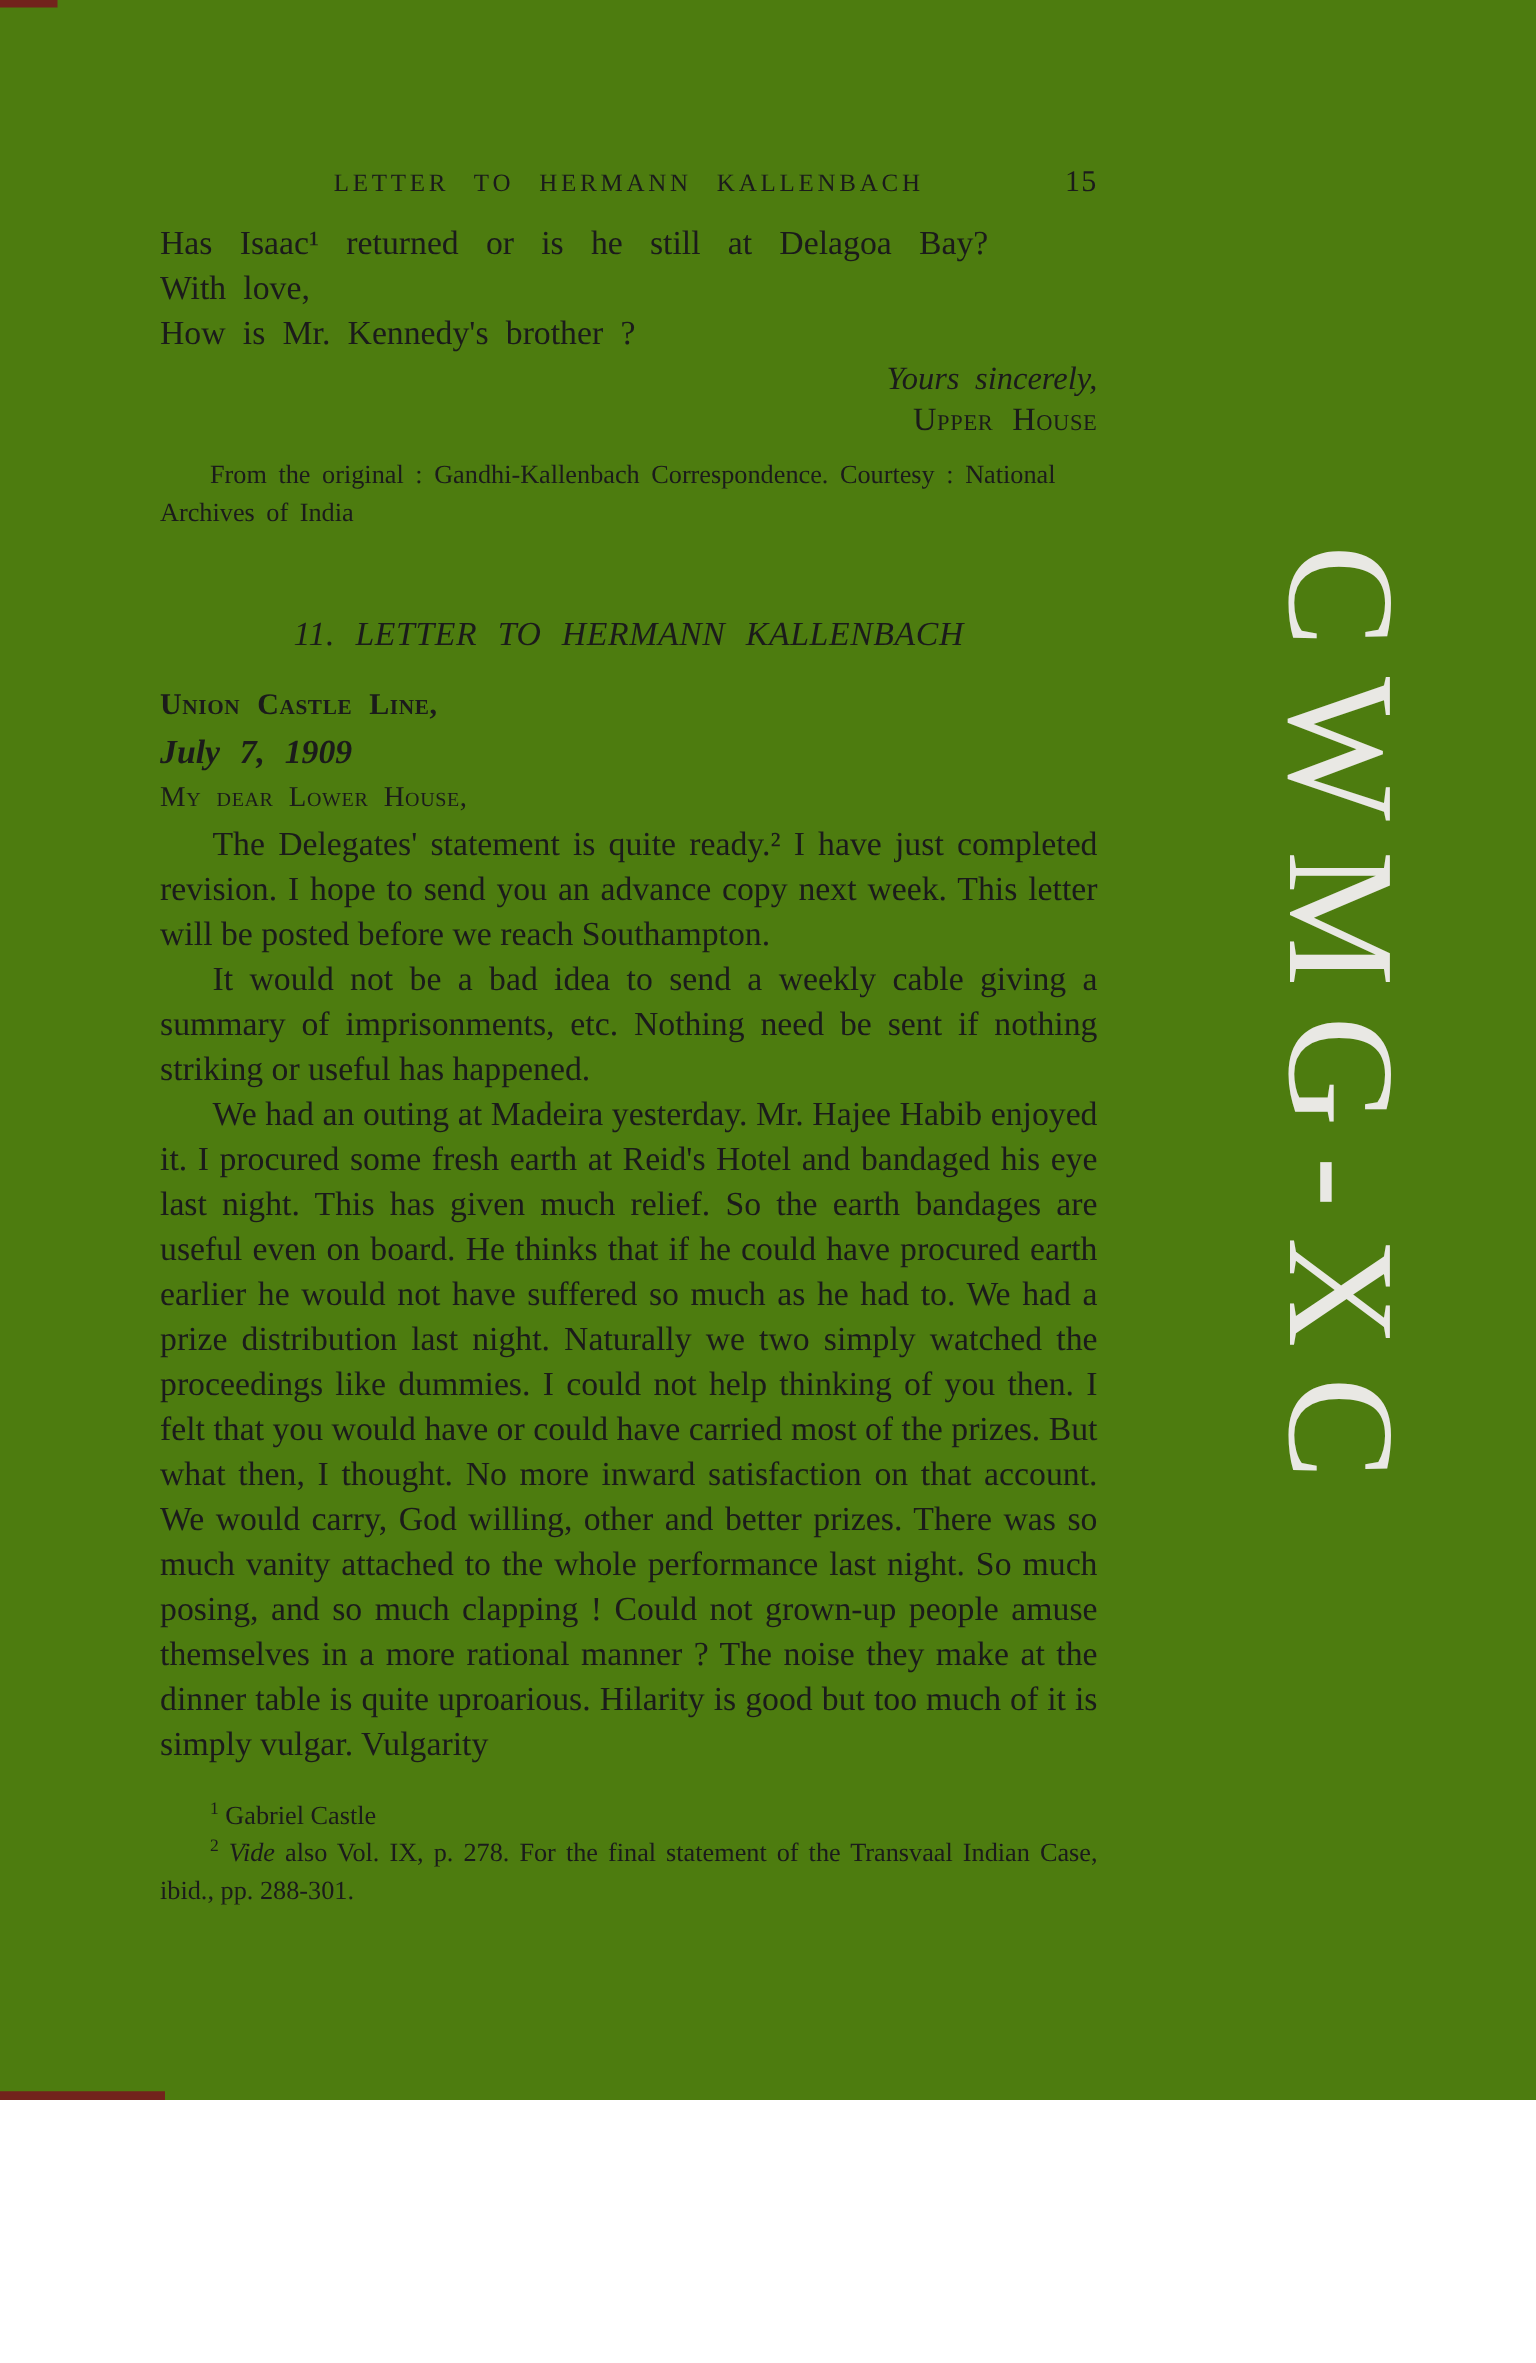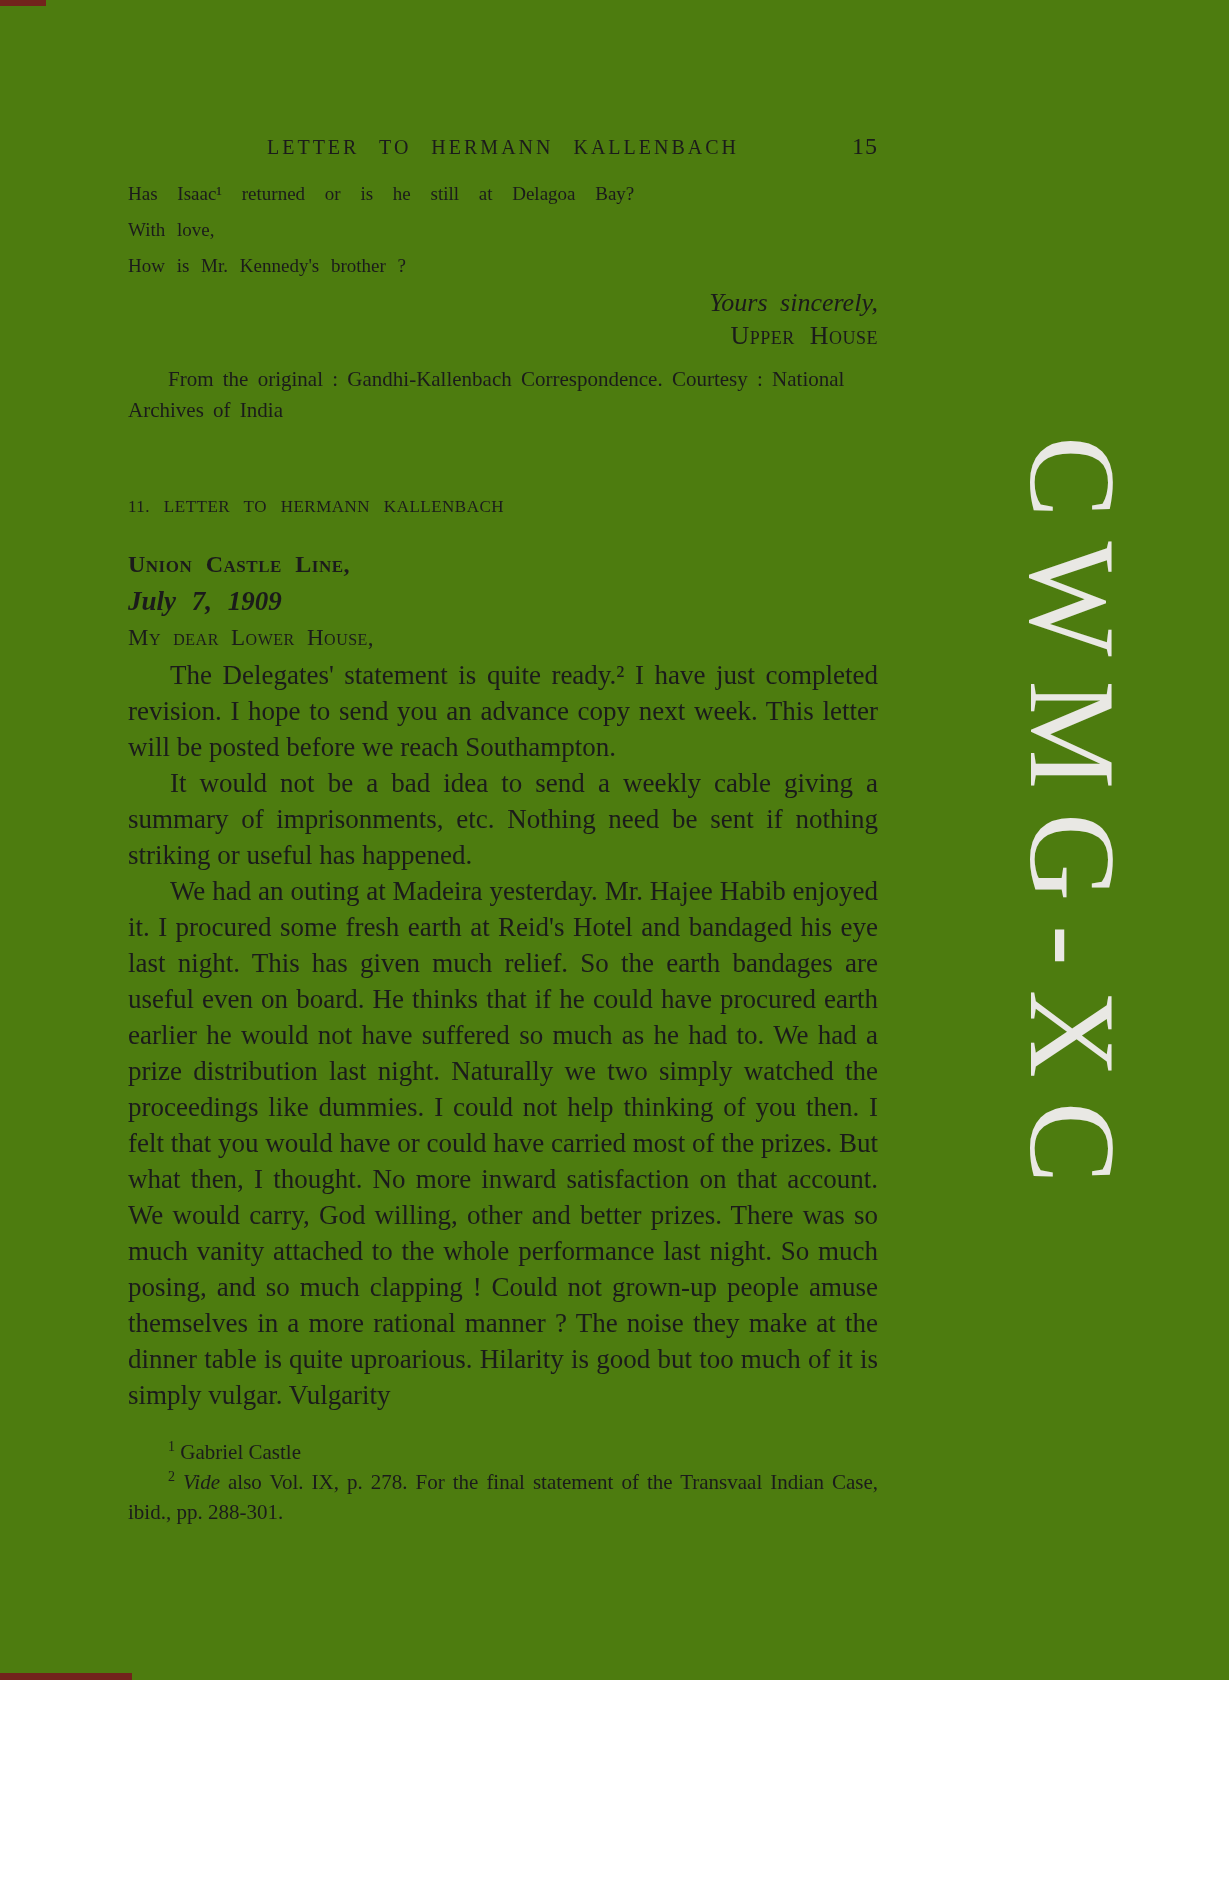--- a/index.html
+++ b/index.html
@@ -42,21 +42,21 @@
     letter-spacing: 3px;
     word-spacing: 12px;
   }
   .page-number {
     position: absolute;
     right: 0; top: -3px;
     font-size: 24px;
     letter-spacing: 1px;
   }
   .prev-end { margin-top: 8px; }
-  .line { font-size: 19px; line-height: 36px; }
+  .line { font-size: 27px; line-height: 36px; }
   .wide { word-spacing: 15px; }
   .mid { word-spacing: 7px; }
   .valediction {
     margin-top: 2px;
     text-align: right;
     font-style: italic;
     font-size: 26px;
     line-height: 33px;
     word-spacing: 6px;
   }
@@ -66,23 +66,24 @@
     font-size: 26px;
     line-height: 33px;
     word-spacing: 8px;
     letter-spacing: 0.5px;
   }
   .source-note { margin-top: 12px; font-size: 21px; line-height: 31px; }
   .src1 { padding-left: 40px; word-spacing: 4px; }
   .src2 { word-spacing: 4px; }
   .letter-heading {
     margin: 64px 0 0 0;
-    text-align: left;
+    text-align: center;
+    font-style: italic;
     font-weight: normal;
-    font-size: 17px;
+    font-size: 27px;
     line-height: 34px;
     word-spacing: 9px;
     letter-spacing: 0.5px;
   }
   .address { margin-top: 22px; text-align: left; font-weight: bold; }
   .addr {
     font-variant: small-caps;
     font-size: 24px;
     line-height: 37px;
     word-spacing: 7px;

